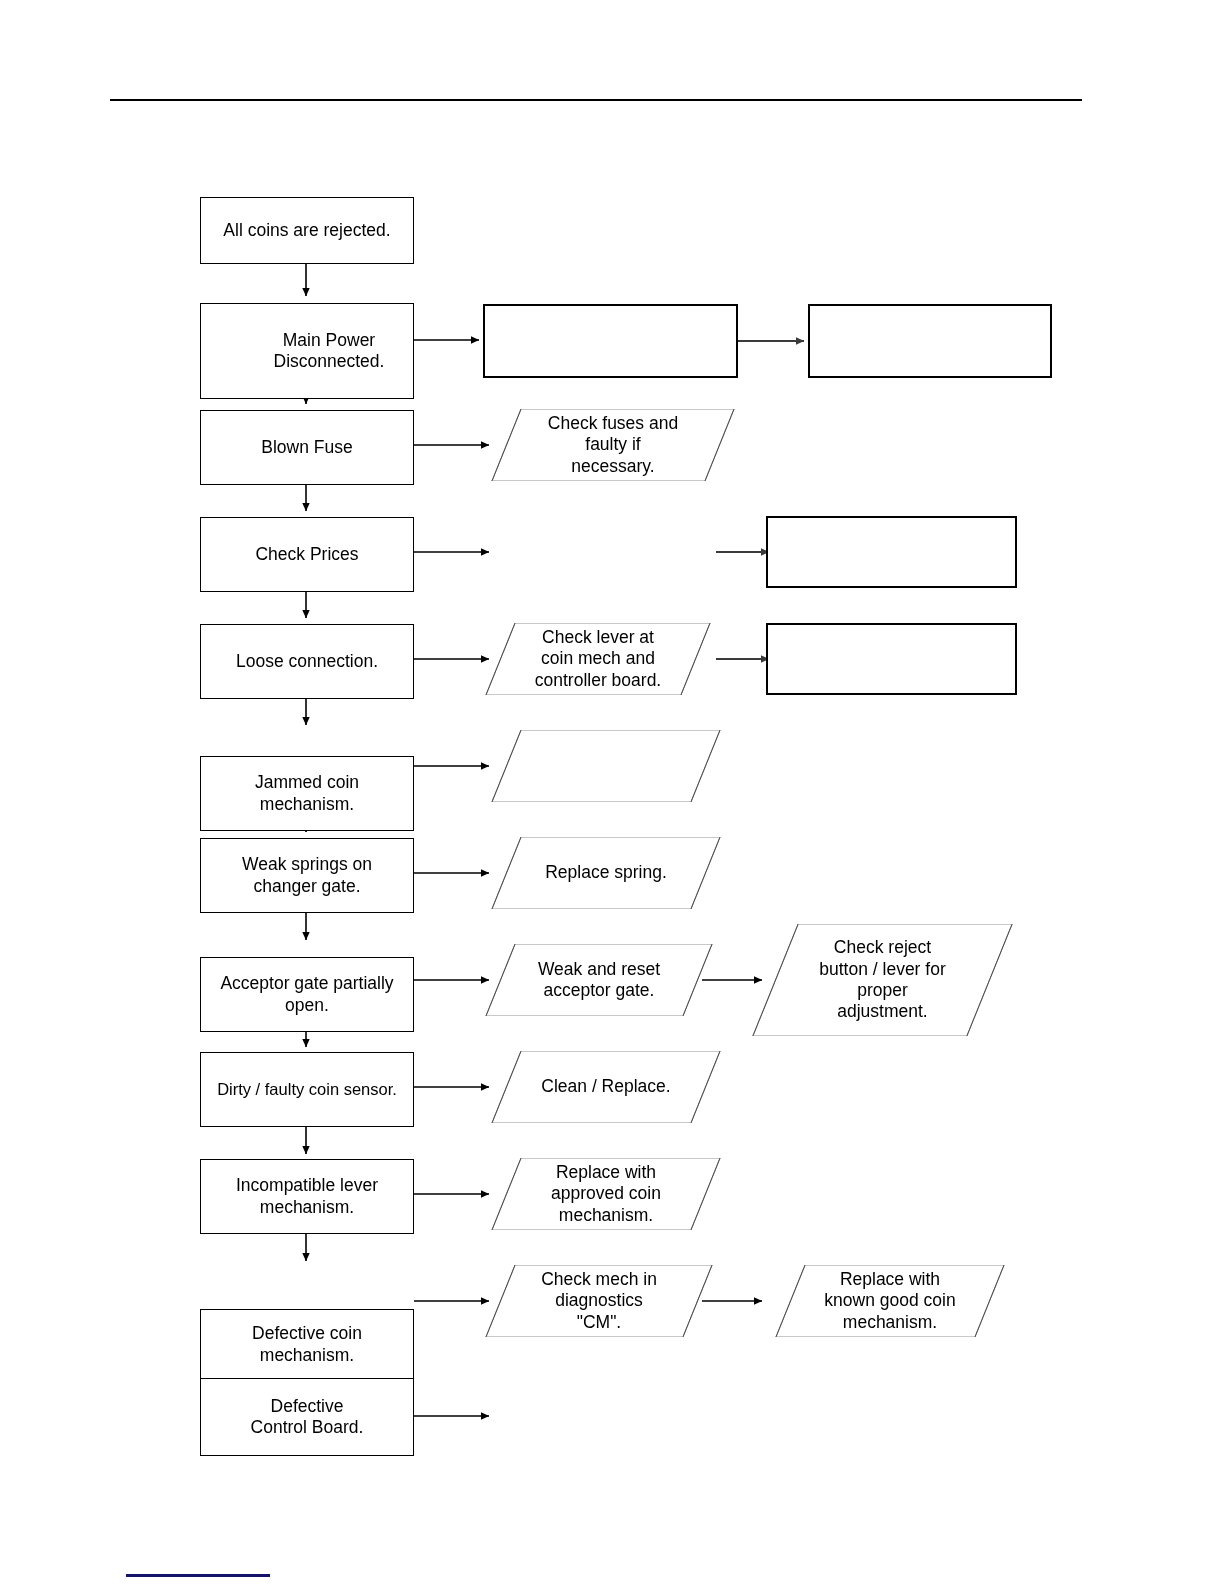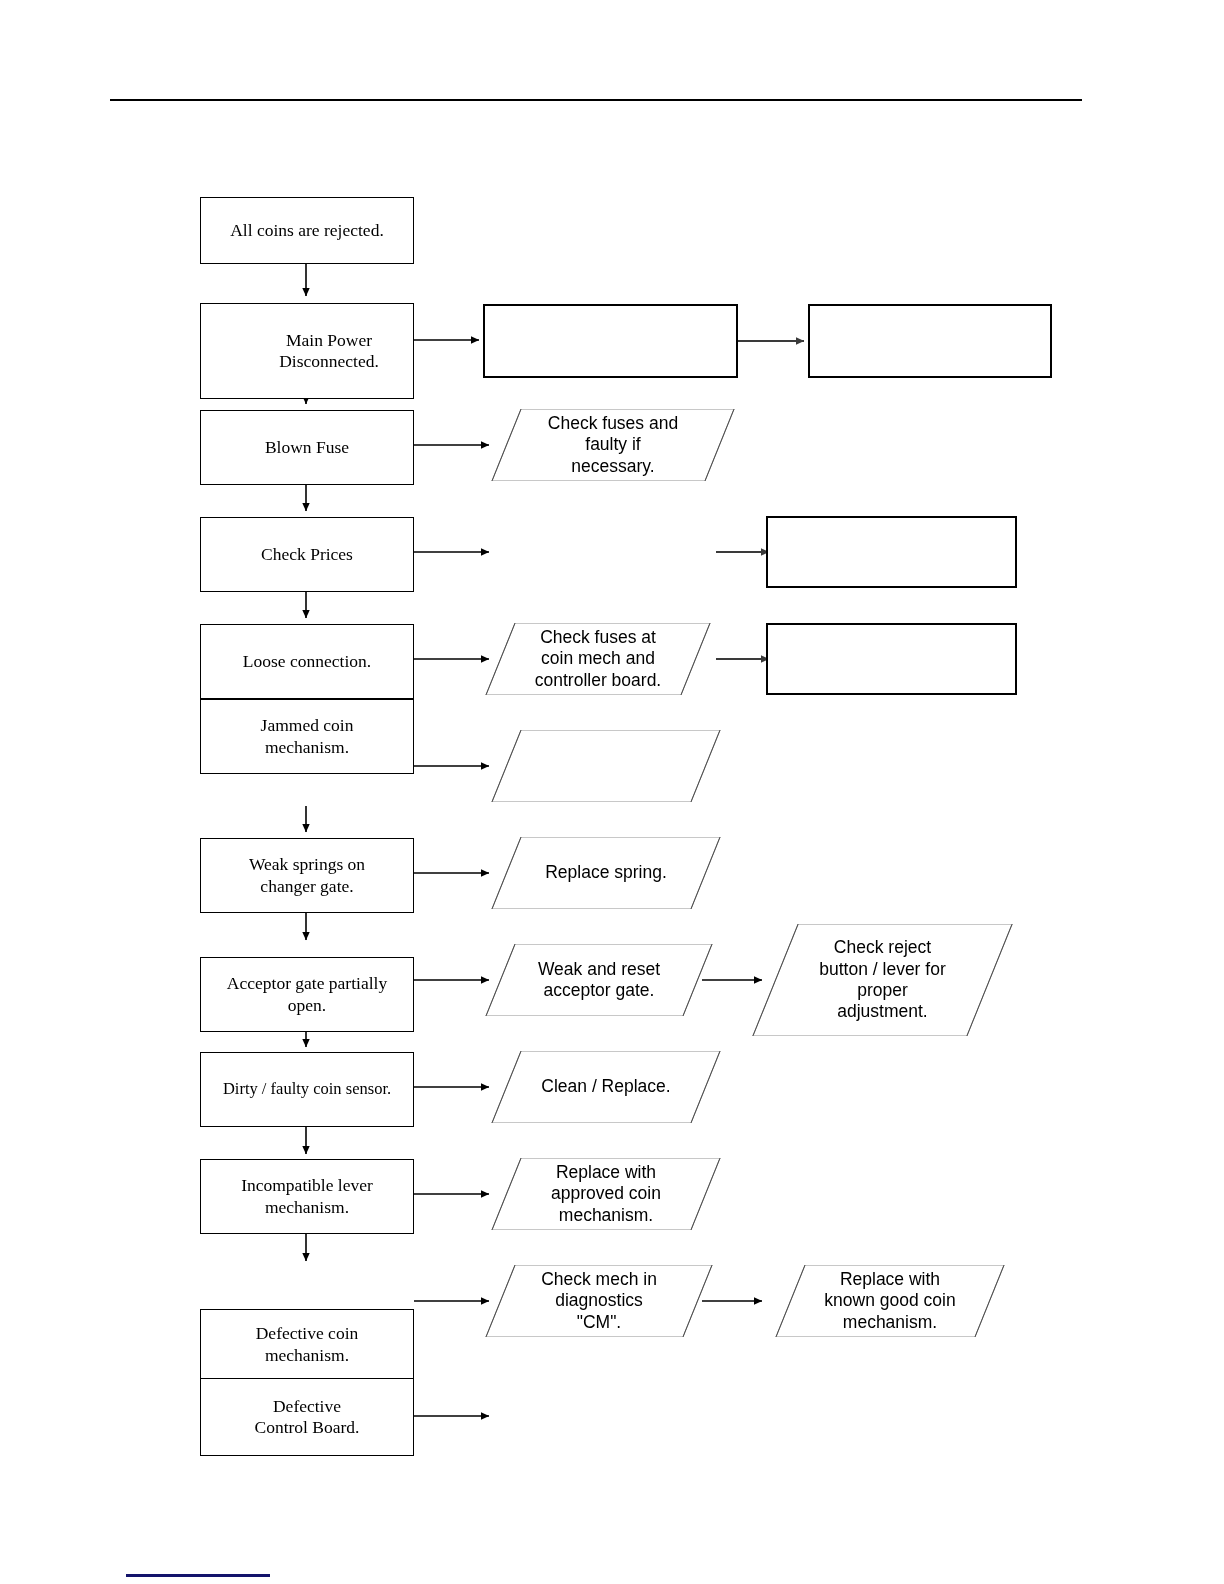--- a/index.html
+++ b/index.html
@@ -58,21 +58,20 @@
     align-items: center;
     justify-content: center;
     text-align: center;
     line-height: 1.22;
   }
 
   .rect {
     border: 1.6px solid #000000;
     background: #ffffff;
     font-size: 17.5px;
-    font-family: Liberation Serif, serif;
   }
   .rect.heavy {
     border: 2.6px solid #000000;
   }
 
   
   .para {
     background: transparent;
     font-size: 17.5px;
   }
@@ -196,29 +195,29 @@
   </div>
   <div class="node rect heavy" style="left:766px; top:516px; width:251px; height:72px;">
     <span class="label"></span>
   </div>
 
   <div class="node rect" style="left:200px; top:624px; width:214px; height:75px;">
     <span class="label">Loose connection.</span>
   </div>
   <div class="node para" style="left:500px; top:623px; width:196px; height:72px;">
     <div class="skin"></div>
-    <span class="label">Check fuses at
+    <span class="label">Check lever at
 coin mech and
 controller board.</span>
   </div>
   <div class="node rect heavy" style="left:766px; top:623px; width:251px; height:72px;">
     <span class="label"></span>
   </div>
 
-  <div class="node rect" style="left:200px; top:699px; width:214px; height:75px;">
+  <div class="node rect" style="left:200px; top:756px; width:214px; height:75px;">
     <span class="label">Jammed coin
 mechanism.</span>
   </div>
   <div class="node para" style="left:506px; top:730px; width:200px; height:72px;">
     <div class="skin"></div>
     <span class="label"></span>
   </div>
 
   <div class="node rect" style="left:200px; top:838px; width:214px; height:75px;">
     <span class="label">Weak springs on

